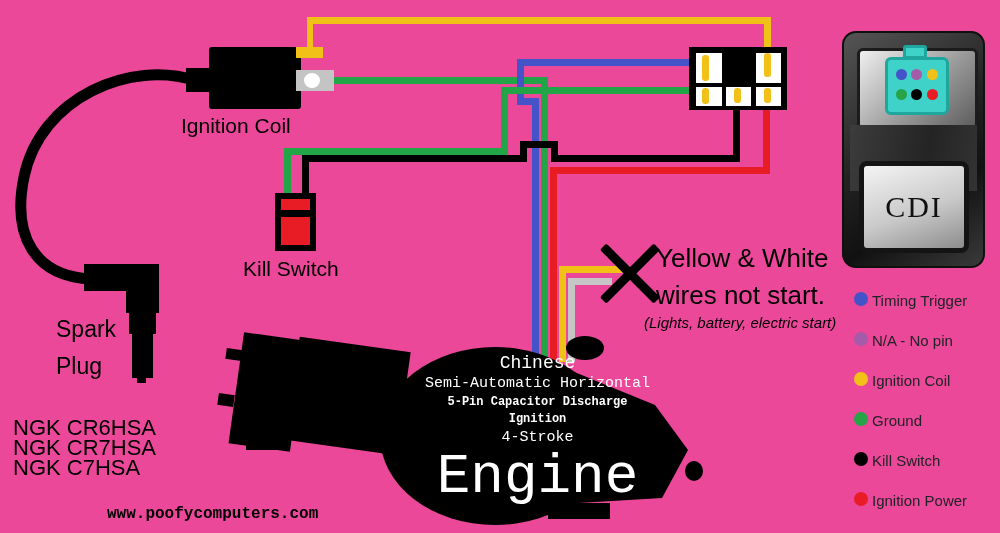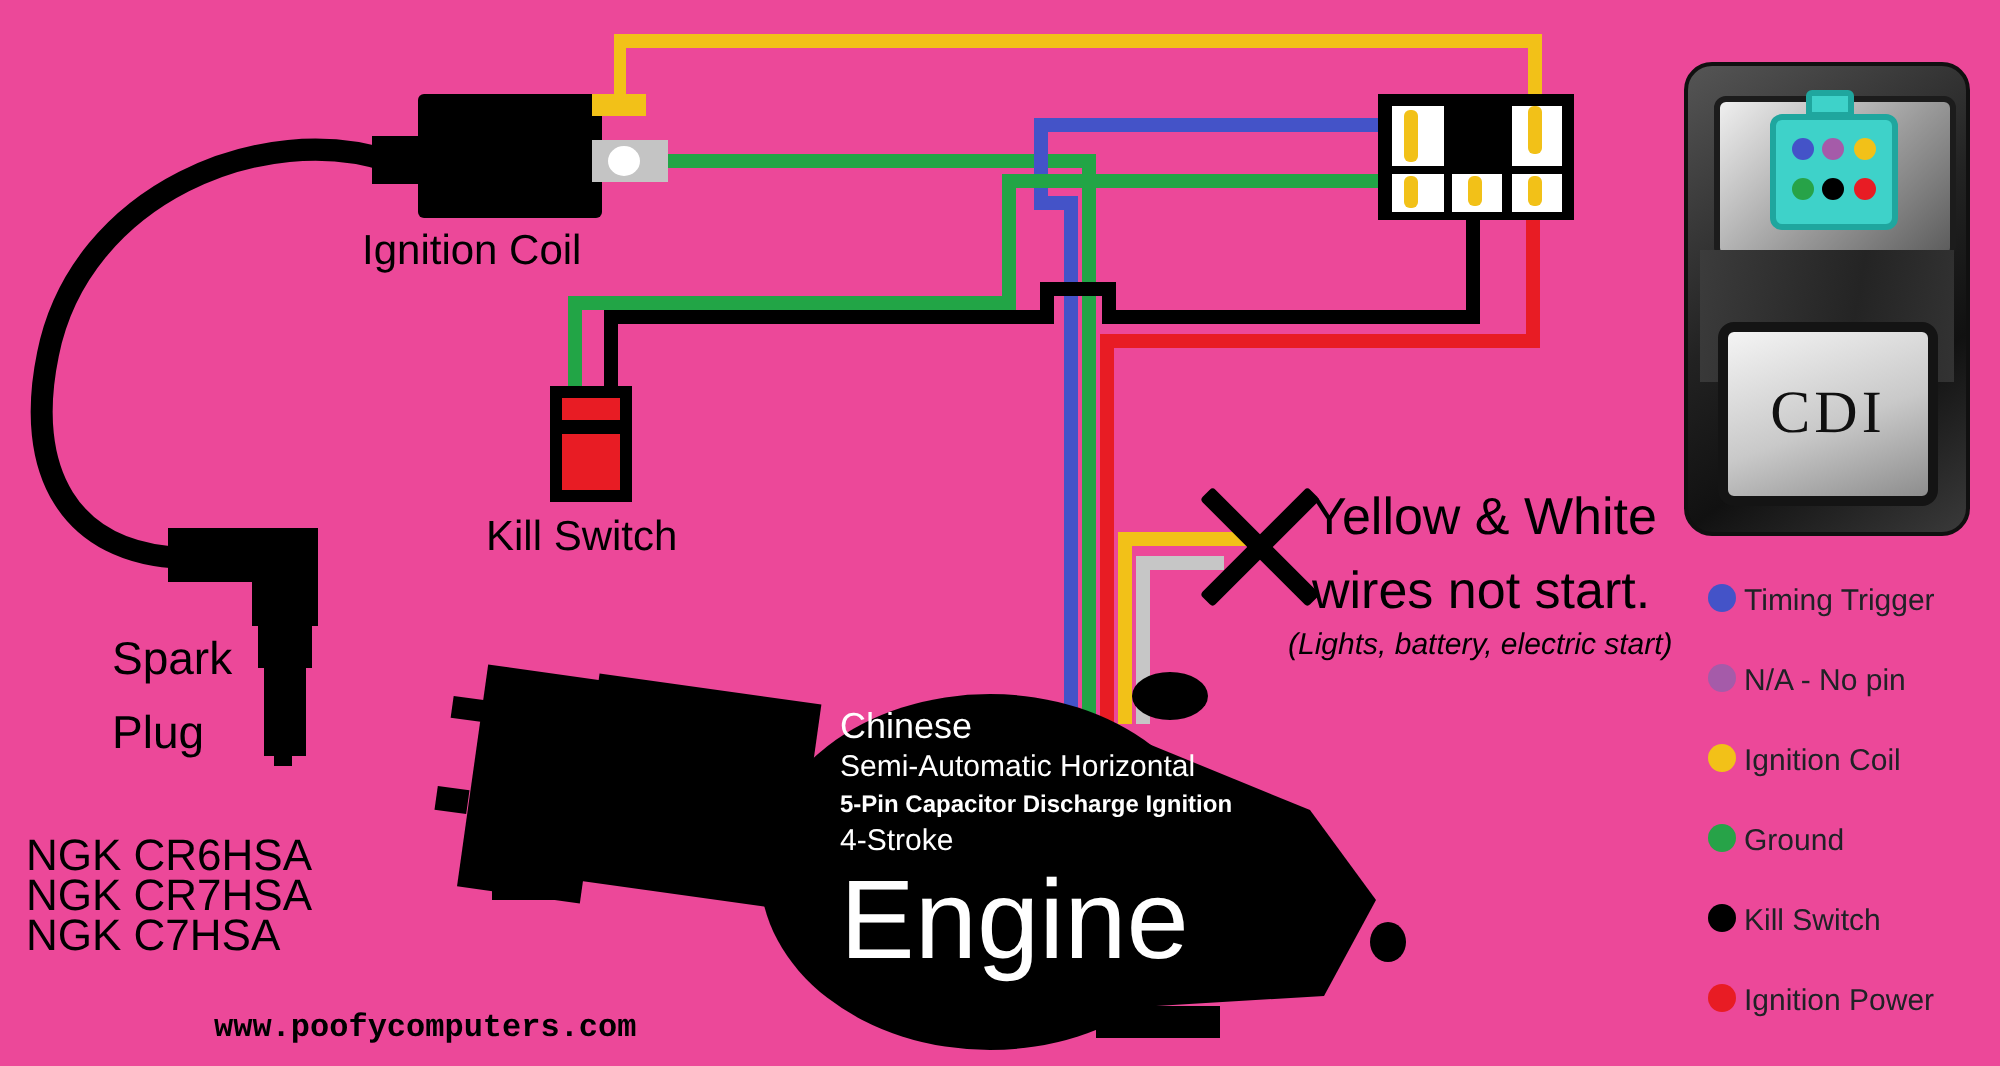--- a/index.html
+++ b/index.html
@@ -31,21 +31,21 @@
 
   
   .plug{position:absolute;left:689px;top:47px;width:98px;height:63px;background:#000;}
   .slot{position:absolute;background:#fff;}
   .pin{position:absolute;background:#f2c118;border-radius:3px;}
 
   
   .xbar{position:absolute;left:592px;top:269px;width:76px;height:9px;background:#000;border-radius:2px;}
 
   
-  .eng-text{position:absolute;left:420px;top:352px;width:235px;color:#fff;z-index:5;}
+  .eng-text{position:absolute;left:420px;top:352px;width:235px;text-align:center;color:#fff;z-index:5;font-family:Liberation Mono, monospace;}
   .eng-l1{font-size:18px;line-height:22px;}
   .eng-l2{font-size:15px;line-height:21px;}
   .eng-l3{font-size:15px;line-height:20px;}
   .eng-l4{font-size:12px;line-height:17px;font-weight:bold;}
   .eng-l5{font-size:15px;line-height:20px;}
   .eng-l6{font-size:56px;line-height:58px;}
 
   
   .cdi{position:absolute;left:842px;top:31px;width:143px;height:237px;
        background:linear-gradient(145deg,#555 0%,#222 45%,#111 70%,#3a3a3a 100%);

